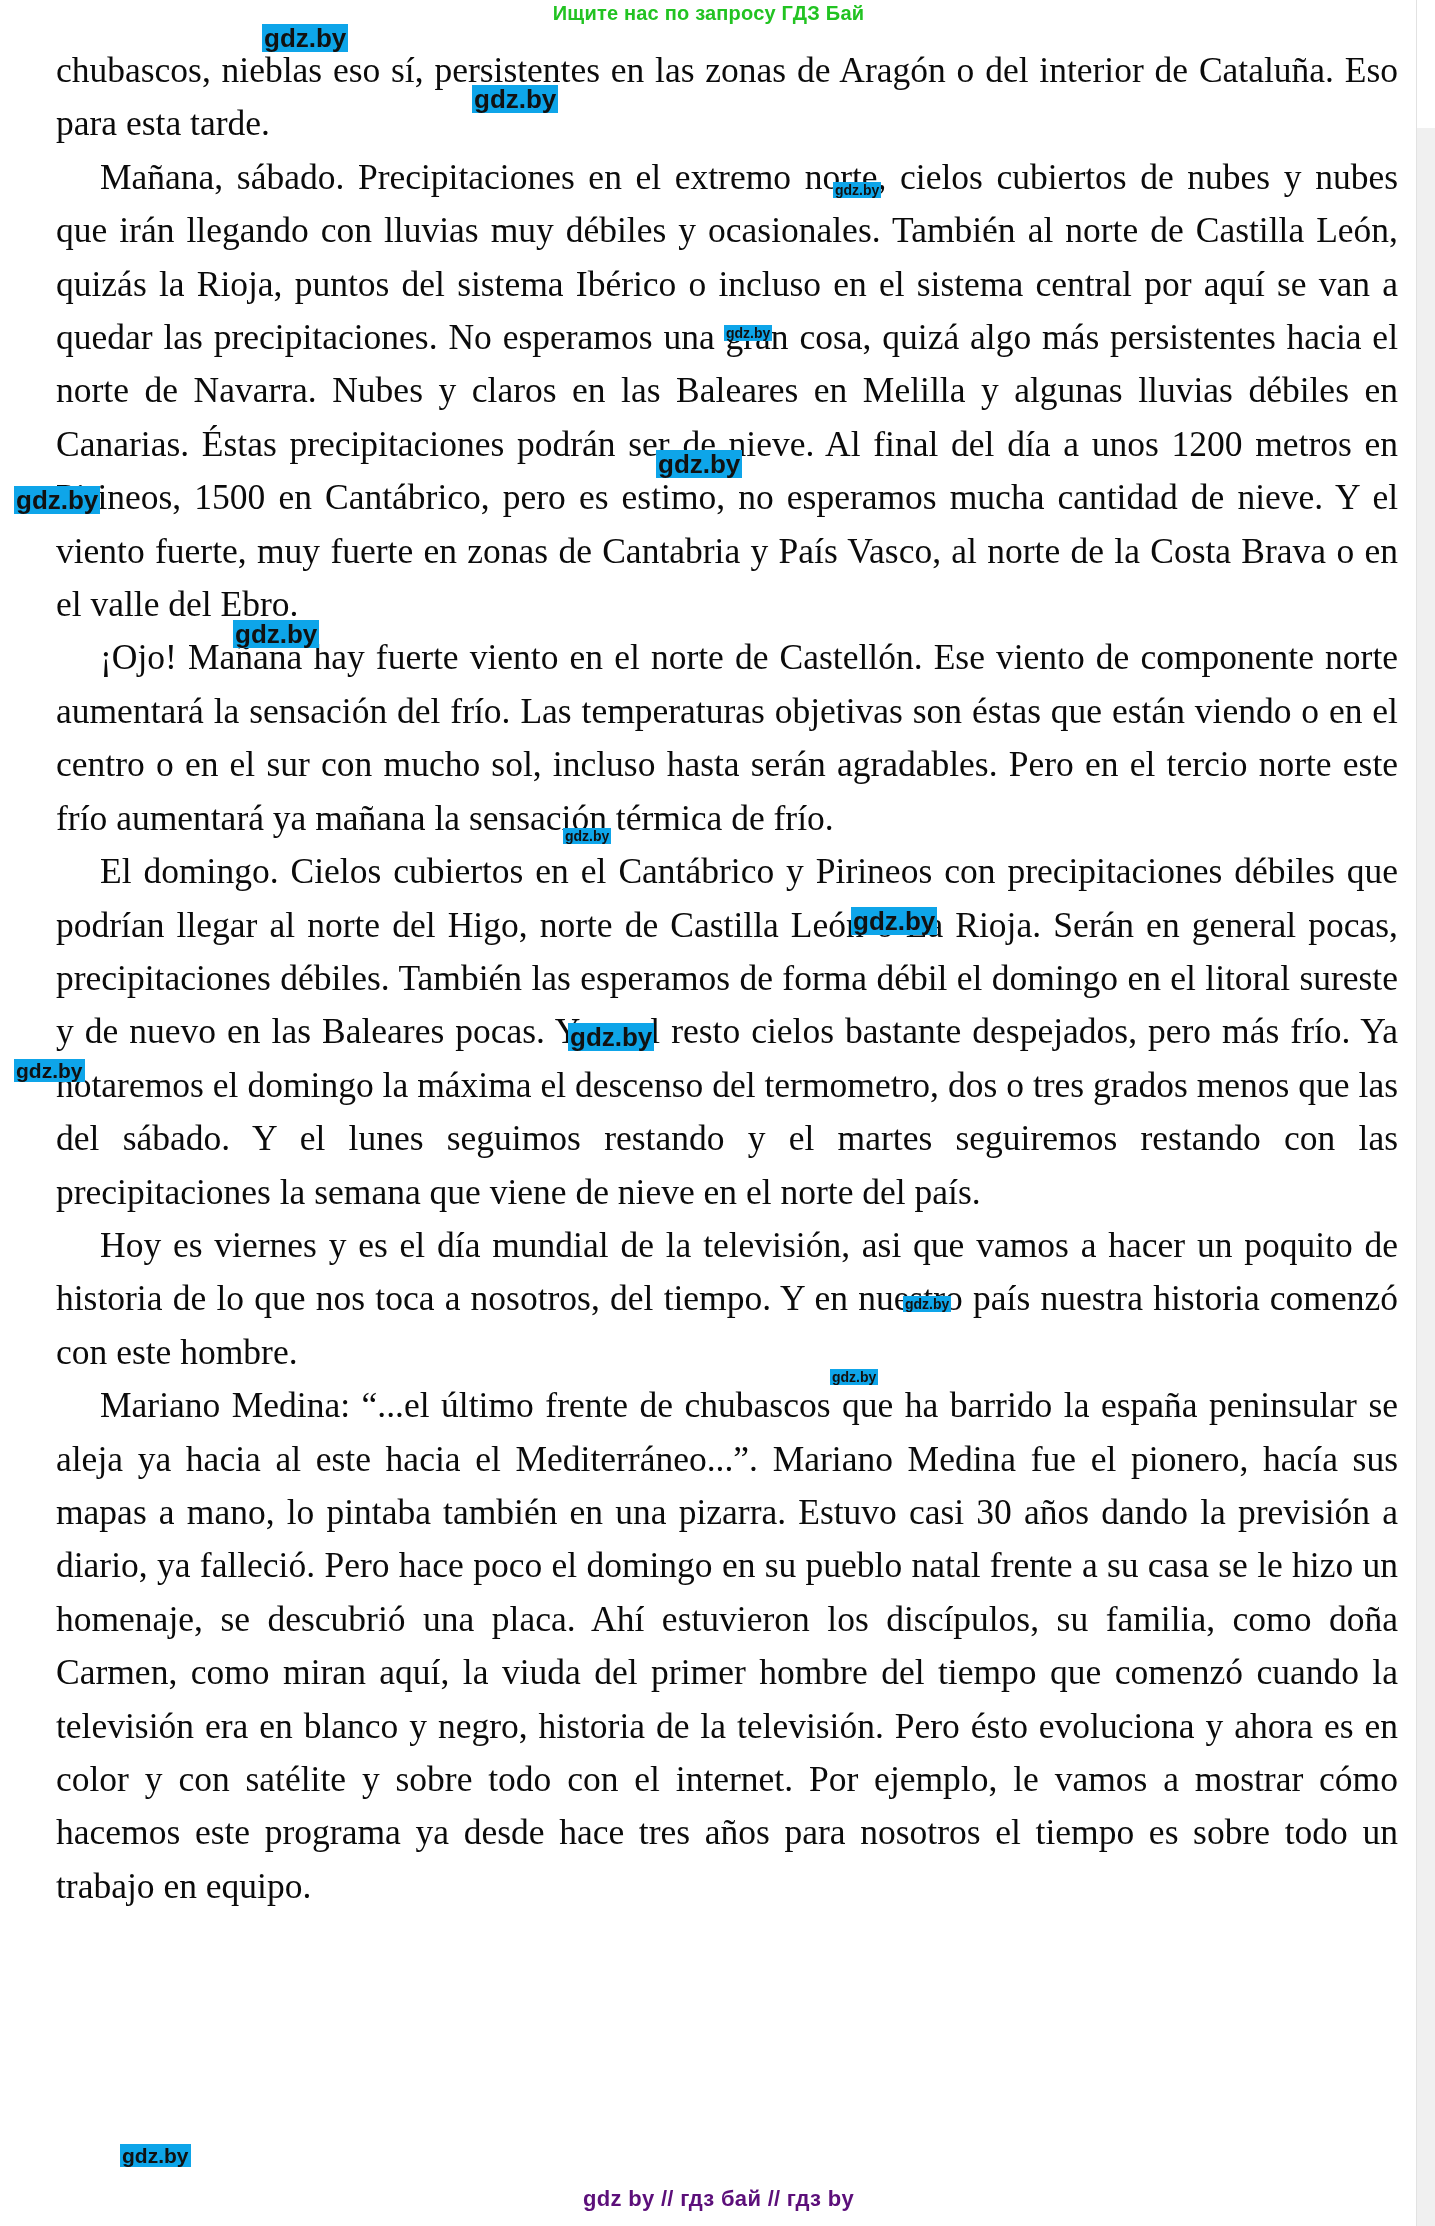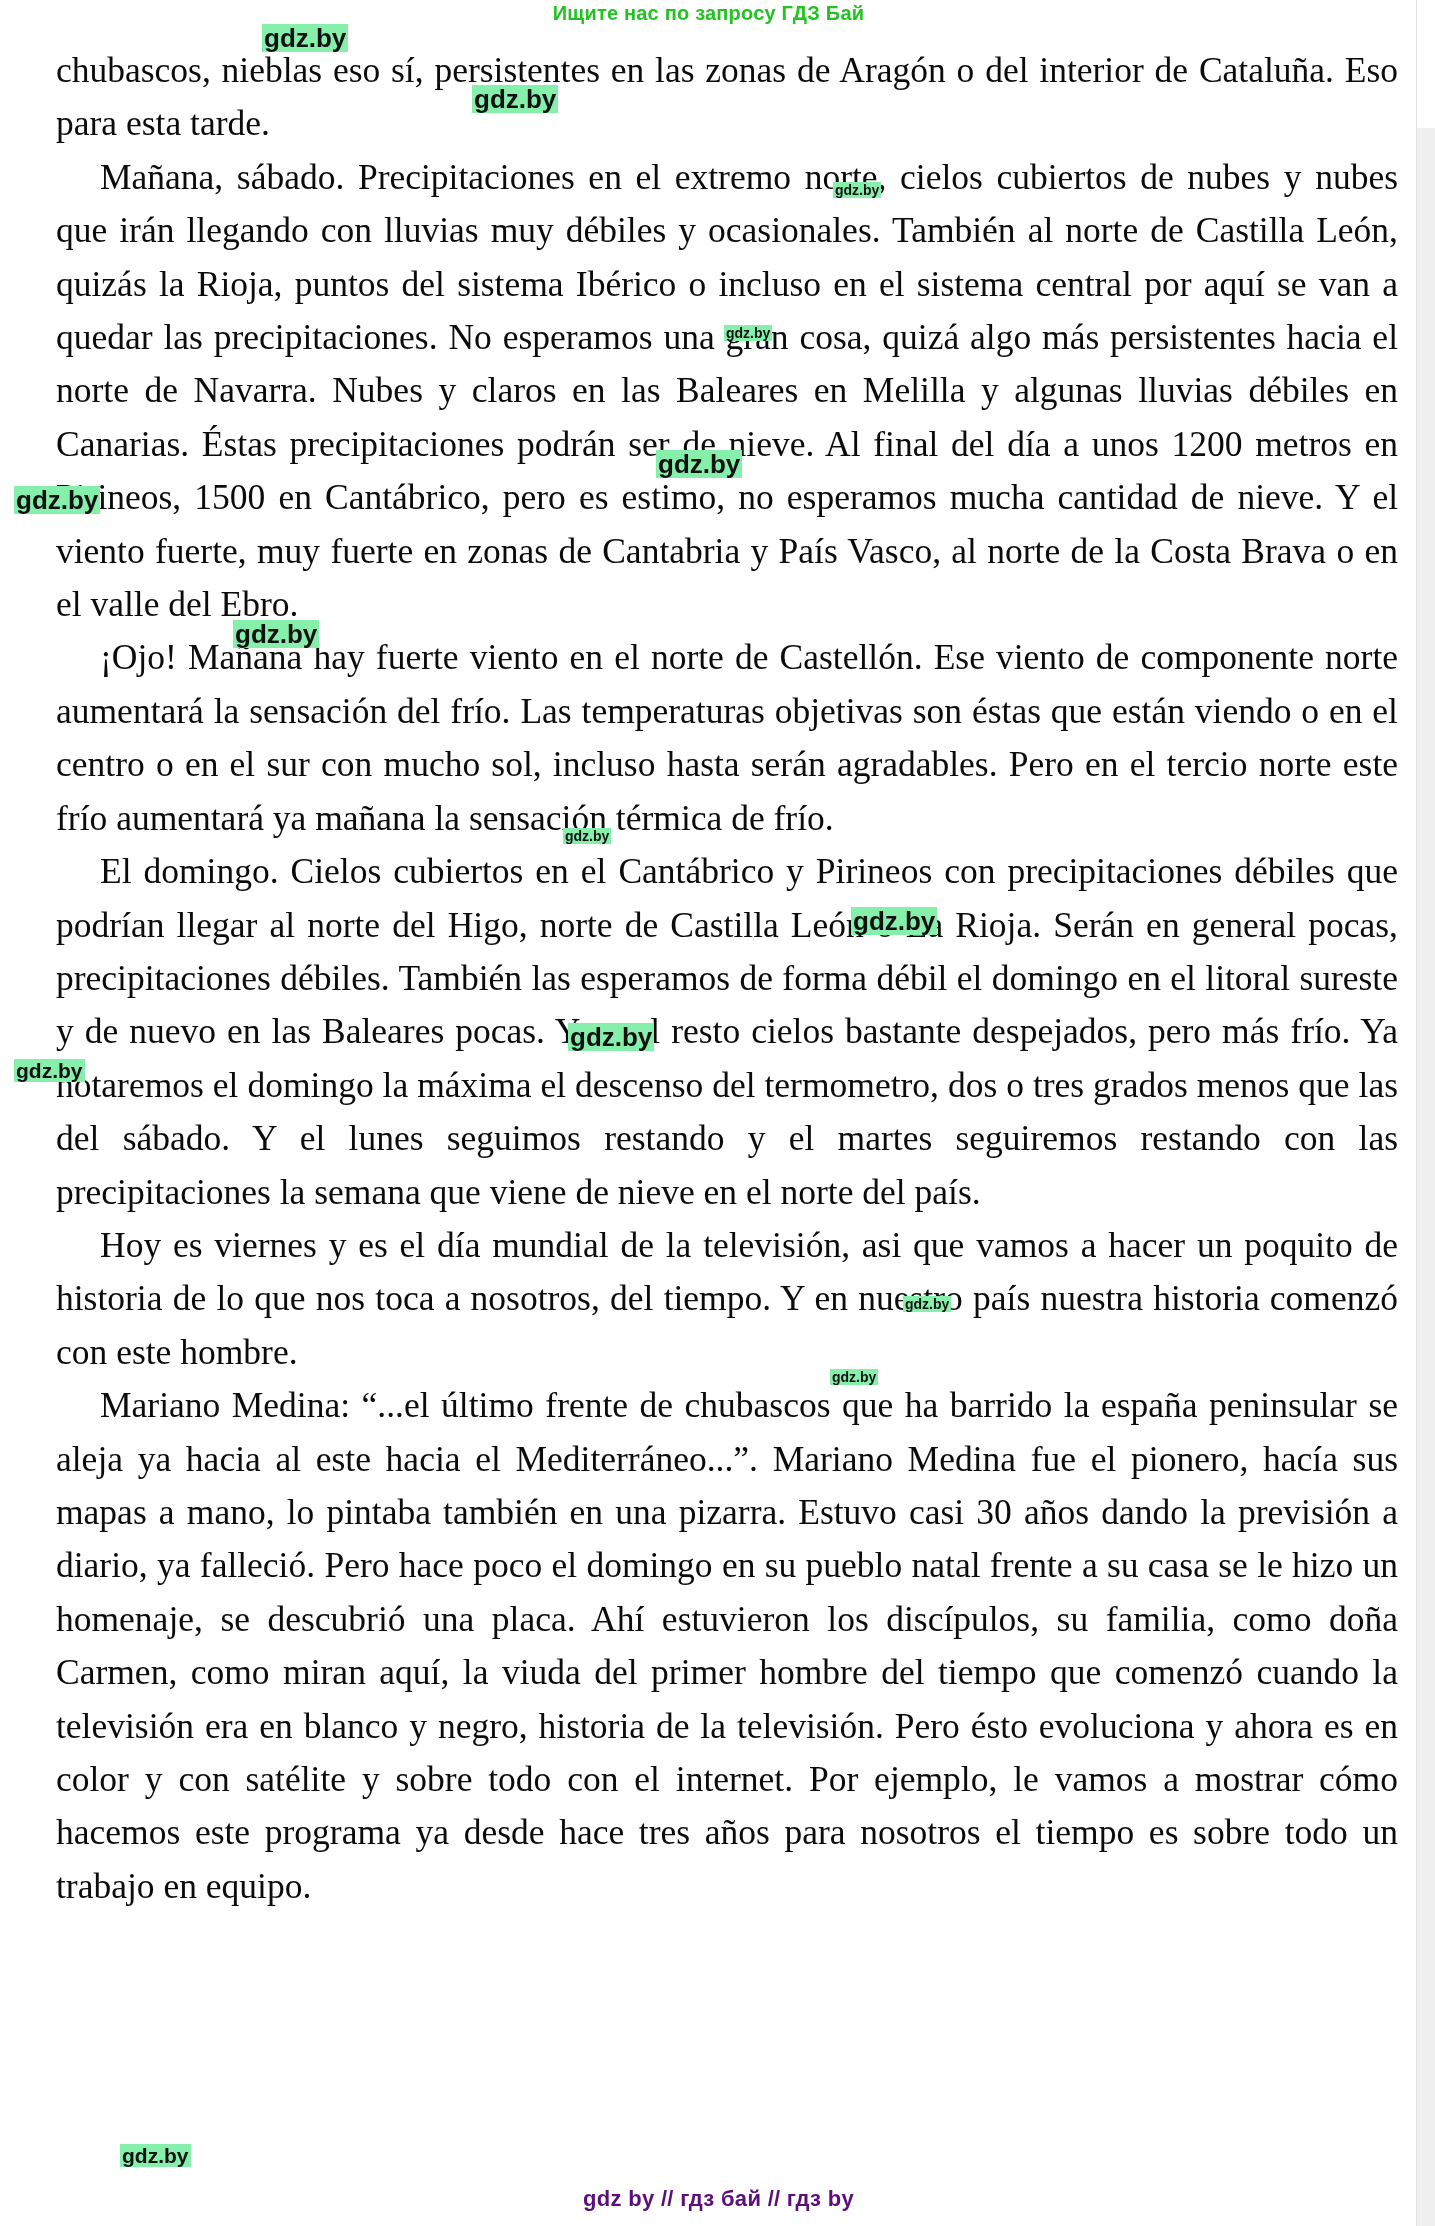--- a/index.html
+++ b/index.html
@@ -80,21 +80,21 @@
   }
 
   
   .wm {
     position: absolute;
     font-family: "Liberation Sans", sans-serif;
     color: #111111;
     font-weight: 700;
     white-space: nowrap;
     pointer-events: none;
-    background: #86efac;
+    background: #0ea5e9;
     line-height: 1;
     padding: 1px 2px;
   }
   .wm.sm { font-size: 14px; font-weight: 700; }
   .wm.md { font-size: 21px; font-weight: 700; }
   .wm.lg { font-size: 26px; font-weight: 700; }
 
   
   #footer {
     position: absolute;

